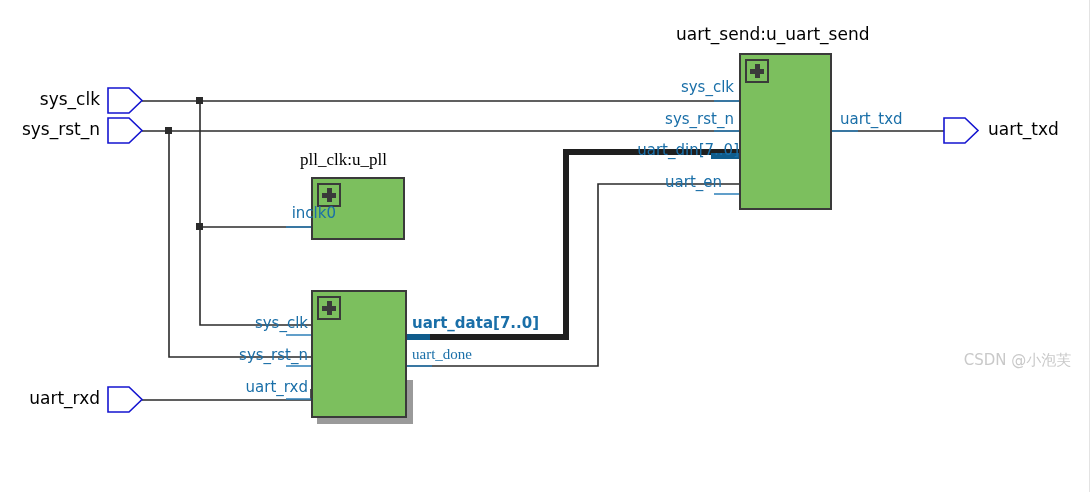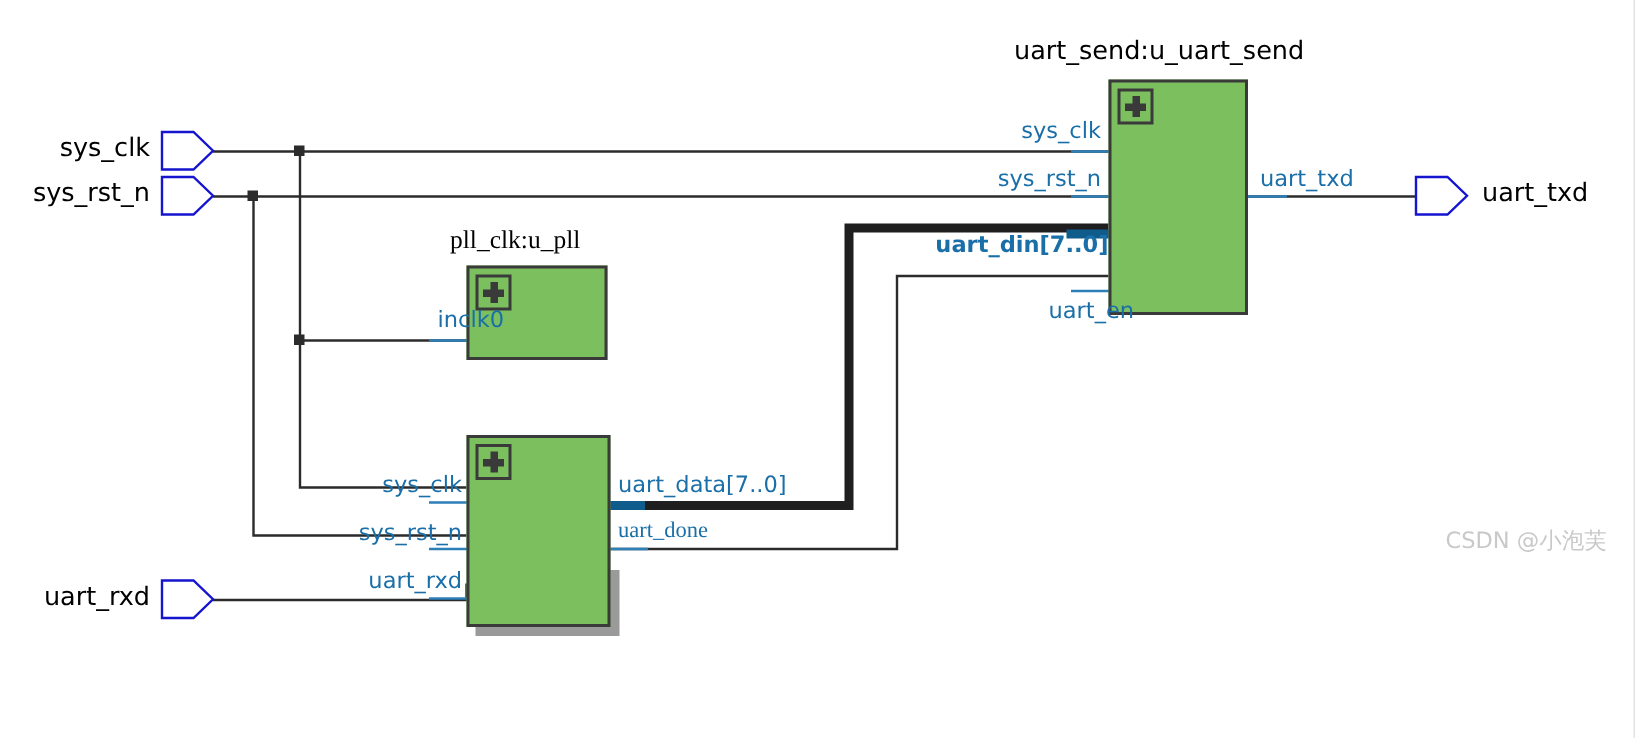--- a/index.html
+++ b/index.html
@@ -111,41 +111,41 @@
   </svg>
 
   <div class="blk-title" style="left:676px;top:24px;">uart_send:u_uart_send</div>
   <div class="block" style="left:739px;top:53px;width:93px;height:157px;">
     <div class="shadow"></div>
     <div class="body"></div>
     <div class="plus-icon"></div>
   </div>
   <div class="pin-label right" style="left:734px;top:78px;">sys_clk</div>
   <div class="pin-label right" style="left:734px;top:110px;">sys_rst_n</div>
-  <div class="pin-label right" style="left:739px;top:154px;font-weight:bold;">uart_din[7..0]</div>
-  <div class="pin-label right" style="left:756px;top:173px;margin-top:25px;">uart_en</div>
+  <div class="pin-label right" style="left:739px;top:141px;">uart_din[7..0]</div>
+  <div class="pin-label right" style="left:722px;top:173px;">uart_en</div>
   <div class="pin-label" style="left:840px;top:110px;">uart_txd</div>
 
   <div class="blk-title" style="left:300px;top:150px;font-family:Liberation Serif, serif;">pll_clk:u_pll</div>
   <div class="block" style="left:311px;top:177px;width:94px;height:63px;">
     <div class="shadow"></div>
     <div class="body"></div>
     <div class="plus-icon"></div>
   </div>
   <div class="pin-label right" style="left:308px;top:204px;margin-left:28px;">inclk0</div>
 
   <div class="block" style="left:311px;top:290px;width:96px;height:128px;">
     <div class="shadow"></div>
     <div class="body"></div>
     <div class="plus-icon"></div>
   </div>
   <div class="pin-label right" style="left:308px;top:314px;">sys_clk</div>
   <div class="pin-label right" style="left:308px;top:346px;">sys_rst_n</div>
   <div class="pin-label right" style="left:308px;top:378px;">uart_rxd</div>
-  <div class="pin-label" style="left:412px;top:314px;">uart_data[7..0]</div>
+  <div class="pin-label" style="left:412px;top:314px;font-weight:bold;">uart_data[7..0]</div>
   <div class="pin-label" style="left:412px;top:346px;font-family:Liberation Serif, serif;">uart_done</div>
 
   <div class="port-name left" style="left:100px;top:89px;">sys_clk</div>
   <div class="port-name left" style="left:100px;top:119px;">sys_rst_n</div>
   <div class="port-name left" style="left:100px;top:388px;">uart_rxd</div>
   <div class="port-name" style="left:988px;top:119px;">uart_txd</div>
 
   <div class="edge-line"></div>
   <div class="watermark">CSDN @小泡芙 ࿿</div>
 </div>

